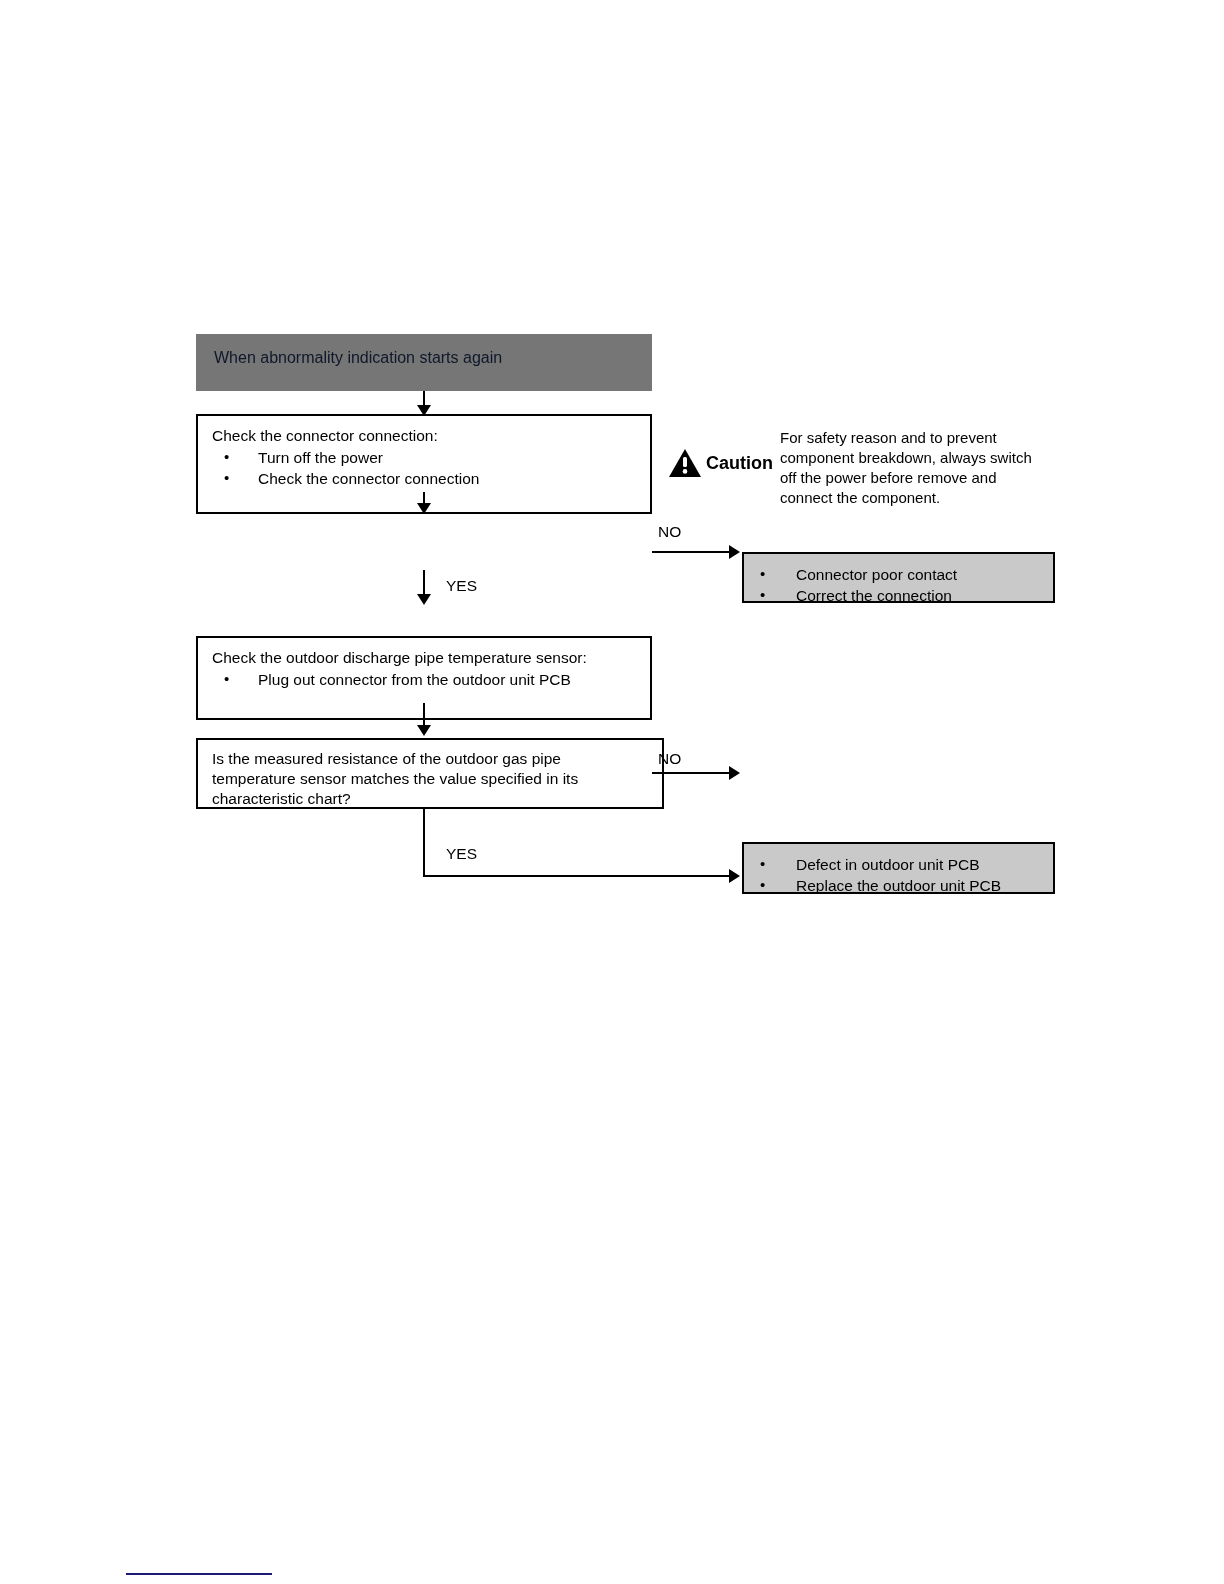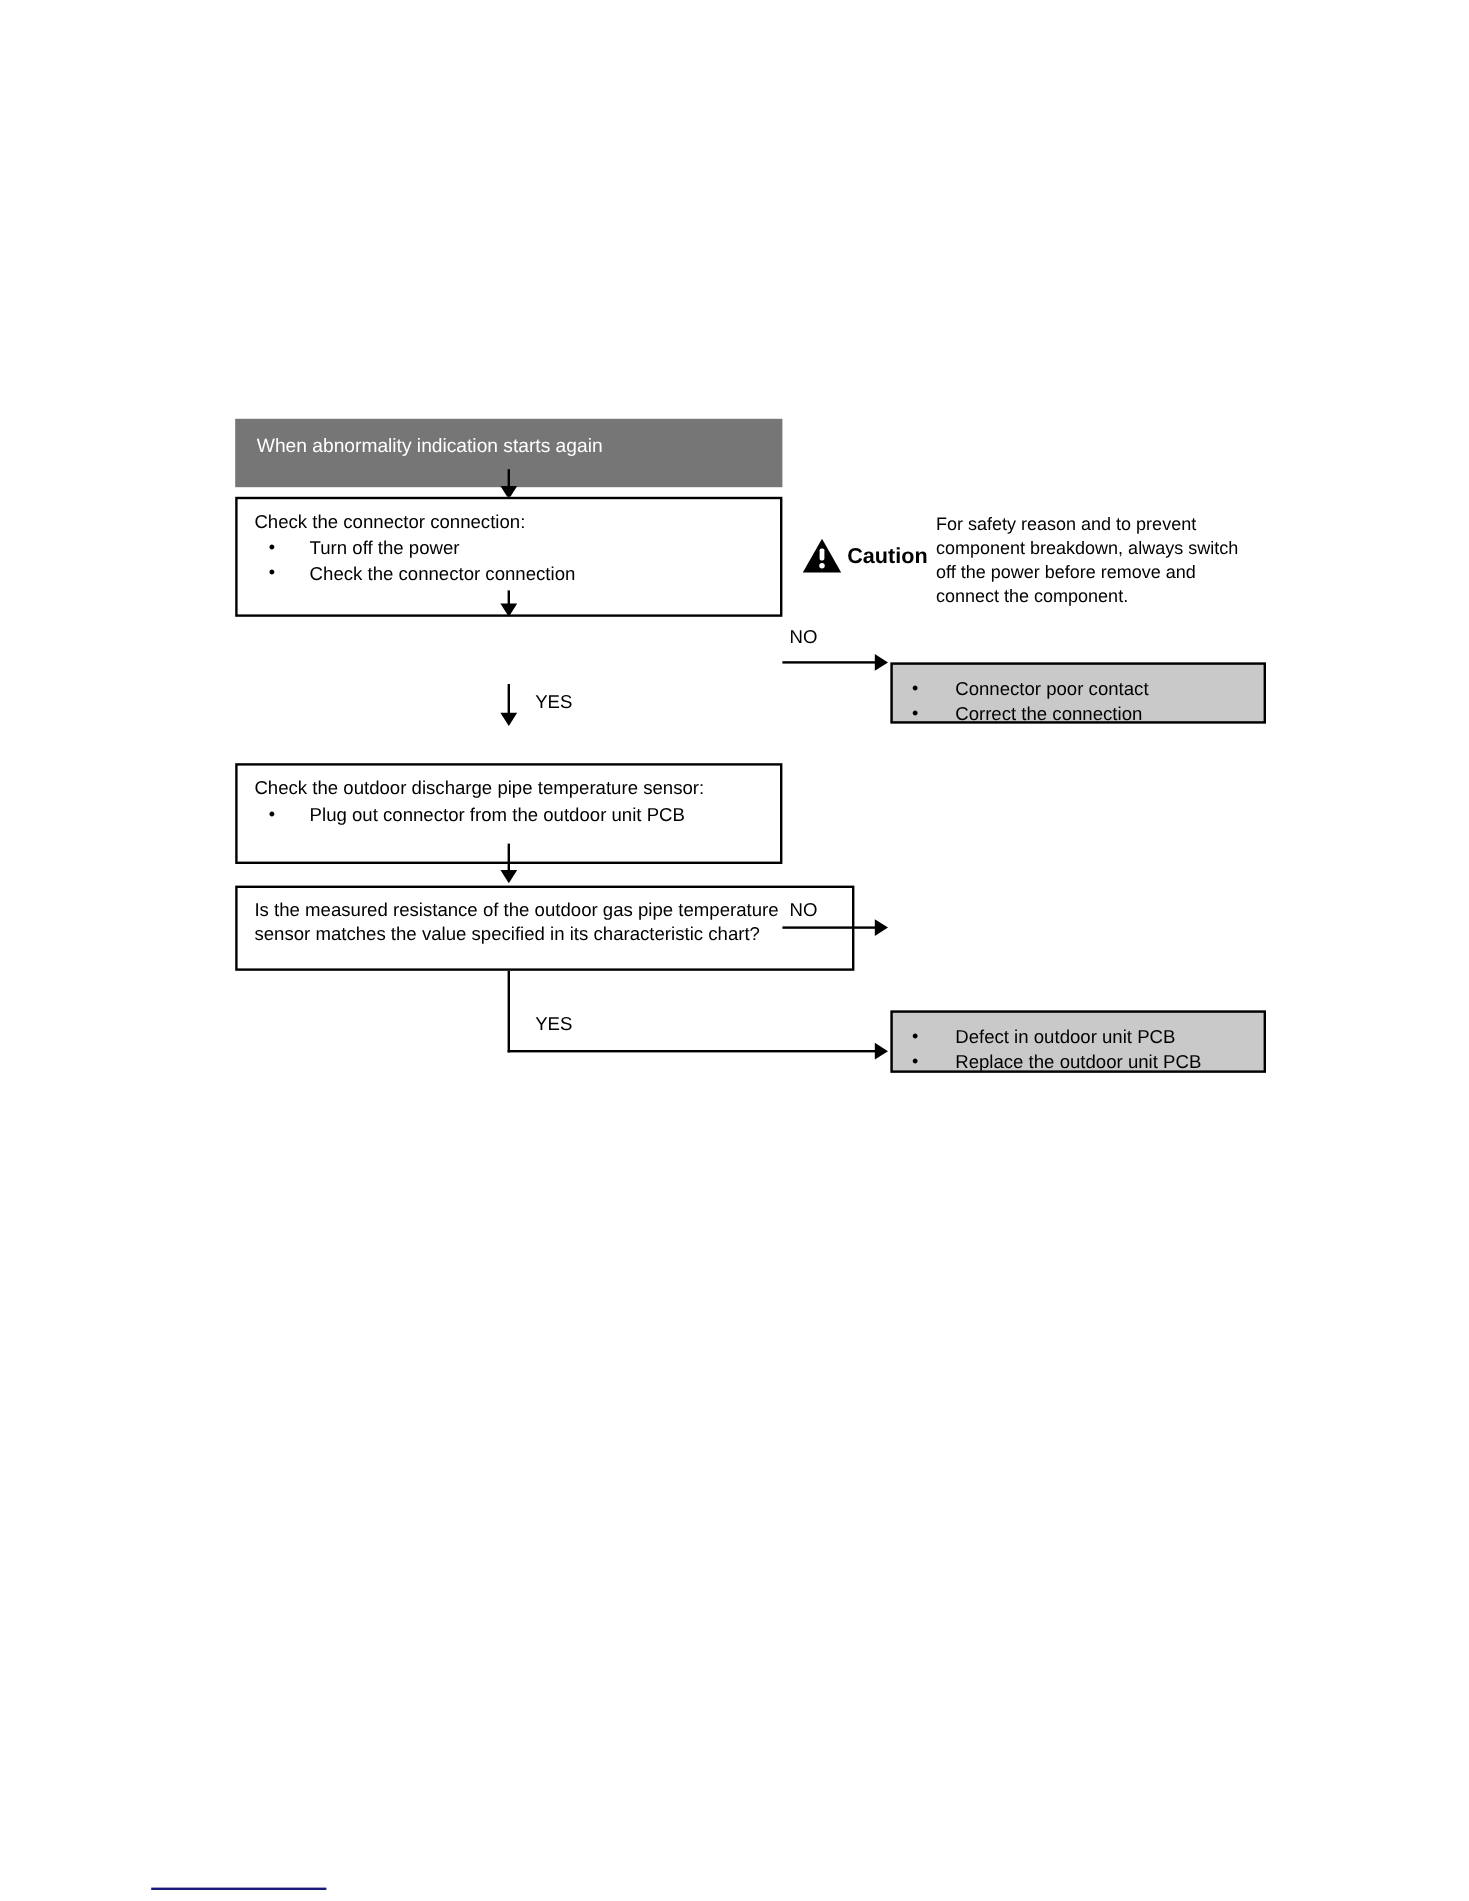--- a/index.html
+++ b/index.html
@@ -13,22 +13,22 @@
 
   
   .node{
     border:2px solid #000;
     background:#ffffff;
     font-size:15.5px;
     line-height:1.30;
     padding:10px 0 0 14px;
   }
   .node.header{
-    background:#767676;border:none;color:#ffffff;
-    padding:14px 0 13px 18px;font-size:16px;margin-top:15px;
+    background:#767676;border:none;color:#0f172a;
+    padding:14px 0 13px 18px;font-size:16px;
   }
   .node.result{
     background:#c9c9c9;border:2px solid #000;padding:10px 0 0 0;
   }
 
   
   ul.bl{list-style:none;margin:2px 0 0 0;padding:0;}
   ul.bl li{
     position:relative;padding-left:46px;margin:0 0 1px 0;
     font-size:15.5px;line-height:1.30;
@@ -114,21 +114,21 @@
   <div class="abs node" style="left:196px;top:603px;width:456px;height:84px;margin-top:33px;">
     <p class="lead">Check the outdoor discharge pipe temperature sensor:</p>
     <ul class="bl">
       <li>Plug out connector from the outdoor unit PCB</li>
     </ul>
   </div>
 
   <div class="vline" style="left:423px;top:703px;height:30px;"></div>
   <div class="arrow-down" style="left:417px;top:725px;"></div>
 
-  <div class="abs node" style="left:196px;top:738px;width:516px;height:71px;padding-top:9px;padding-right:24px;">
+  <div class="abs node" style="left:196px;top:738px;width:468px;height:71px;padding-top:9px;padding-right:24px;">
     <p class="lead">Is the measured resistance of the outdoor gas pipe temperature sensor matches the value specified in its characteristic chart?</p>
   </div>
 
   <div class="hline" style="left:652px;top:772px;width:80px;"></div>
   <div class="arrow-right" style="left:729px;top:766px;"></div>
   <div class="edge-label" style="left:658px;top:751px;">NO</div>
 
 
   <div class="vline" style="left:423px;top:809px;height:68px;"></div>
   <div class="hline" style="left:423px;top:875px;width:310px;"></div>

